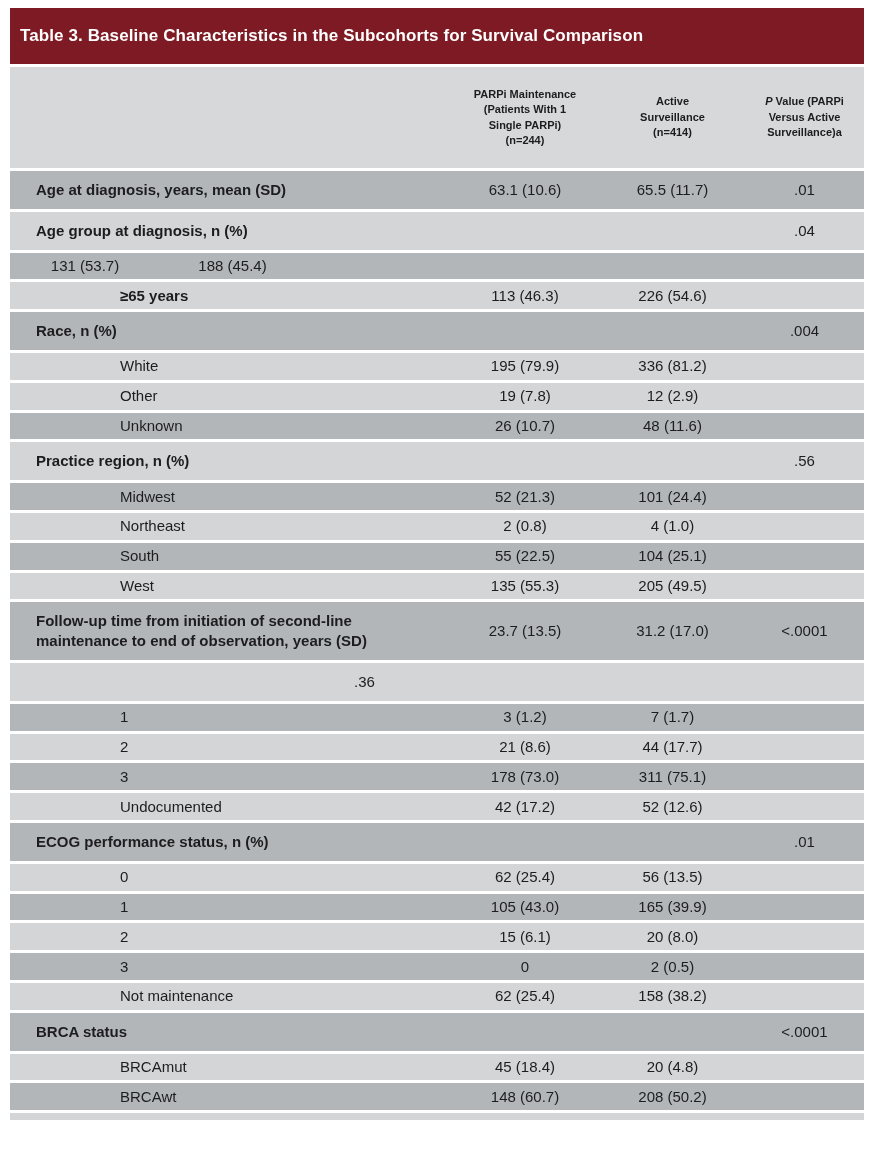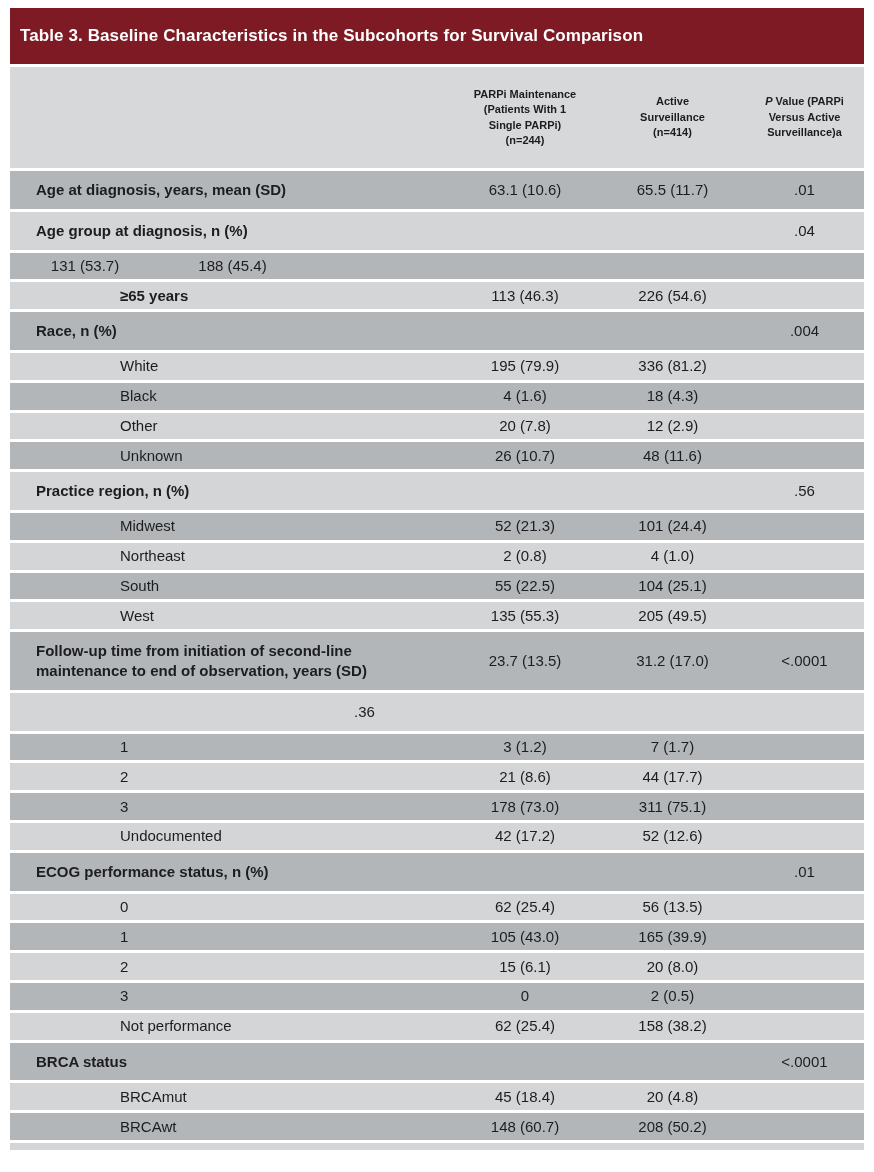--- a/index.html
+++ b/index.html
@@ -120,29 +120,23 @@
         <div class="c2 val"></div>
         <div class="c3 val"></div>
         <div class="c4 val">.004</div>
       </div>
       <div class="row light sub">
         <div class="c1 label indent">White</div>
         <div class="c2 val">195 (79.9)</div>
         <div class="c3 val">336 (81.2)</div>
         <div class="c4 val"></div>
       </div>
-      <div class="row dark sub">
-        <div class="c1 label indent">Black</div>
-        <div class="c2 val">4 (1.6)</div>
-        <div class="c3 val">18 (4.3)</div>
-        <div class="c4 val"></div>
-      </div>
       <div class="row light sub">
         <div class="c1 label indent">Other</div>
-        <div class="c2 val">20 (7.8)</div>
+        <div class="c2 val">19 (7.8)</div>
         <div class="c3 val">12 (2.9)</div>
         <div class="c4 val"></div>
       </div>
       <div class="row dark sub">
         <div class="c1 label indent">Unknown</div>
         <div class="c2 val">26 (10.7)</div>
         <div class="c3 val">48 (11.6)</div>
         <div class="c4 val"></div>
       </div>
       <div class="row light section">
@@ -234,21 +228,21 @@
         <div class="c3 val">20 (8.0)</div>
         <div class="c4 val"></div>
       </div>
       <div class="row dark sub">
         <div class="c1 label indent">3</div>
         <div class="c2 val">0</div>
         <div class="c3 val">2 (0.5)</div>
         <div class="c4 val"></div>
       </div>
       <div class="row light sub">
-        <div class="c1 label indent">Not performance</div>
+        <div class="c1 label indent">Not maintenance</div>
         <div class="c2 val">62 (25.4)</div>
         <div class="c3 val">158 (38.2)</div>
         <div class="c4 val"></div>
       </div>
       <div class="row dark section">
         <div class="c1 label bold">BRCA status</div>
         <div class="c2 val"></div>
         <div class="c3 val"></div>
         <div class="c4 val">&lt;.0001</div>
       </div>

